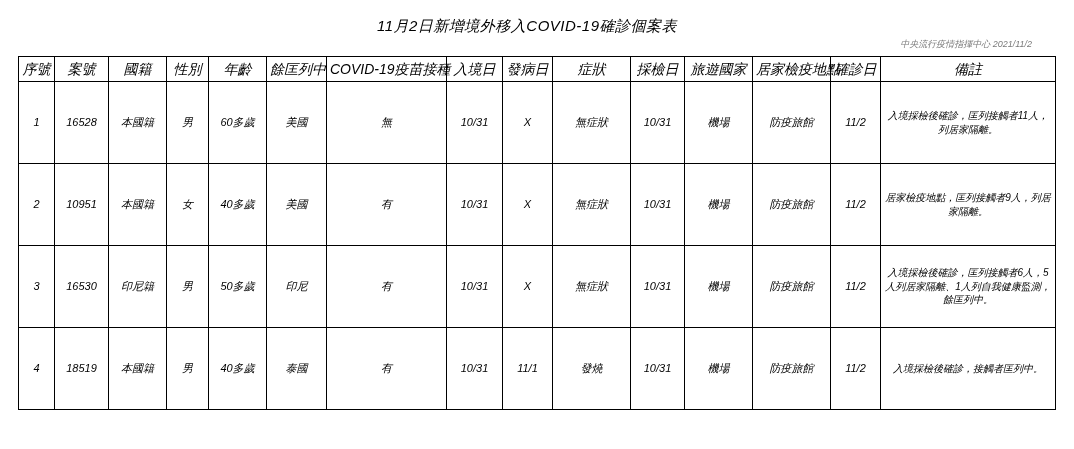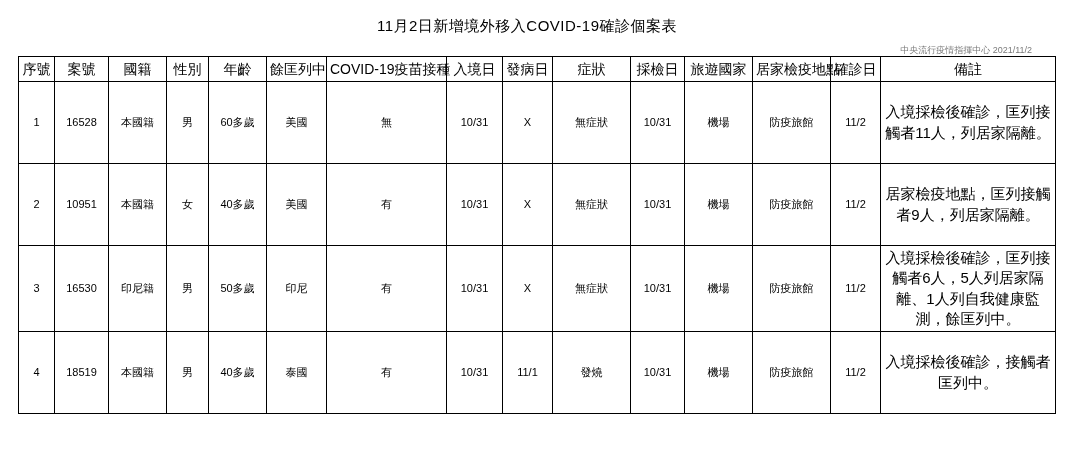--- a/index.html
+++ b/index.html
@@ -12,34 +12,35 @@
     height: 449px;
     font-family: "Liberation Sans", sans-serif;
     color: #000000;
     overflow: hidden;
   }
   .page {
     position: relative;
     width: 1054px;
     height: 449px;
     box-sizing: border-box;
+    font-style: italic;
   }
   .title {
     text-align: center;
     font-size: 15px;
     font-weight: normal;
     color: #000;
     margin: 0;
     padding-top: 17px;
     letter-spacing: 0.5px;
   }
   .source-line {
     position: absolute;
     right: 22px;
-    top: 44px;
+    top: 38px;
     font-size: 9px;
     color: #7a7a7a;
     white-space: nowrap;
   }
   .table-wrap {
     position: absolute;
     left: 18px;
     top: 56px;
     width: 1038px;
   }
@@ -63,21 +64,21 @@
     font-size: 14px;
     white-space: nowrap;
   }
   table.case-table tbody td {
     height: 77px;
   }
   td.remarks {
     text-align: left;
     padding-left: 8px;
     padding-right: 8px;
-    font-size: 15px;
+    font-size: 10px;
     line-height: 1.7;
   }
   
   col.c-seq      { width: 36px; }
   col.c-case     { width: 54px; }
   col.c-nat      { width: 58px; }
   col.c-sex      { width: 42px; }
   col.c-age      { width: 58px; }
   col.c-travel   { width: 60px; }
   col.c-vaccine  { width: 120px; }

